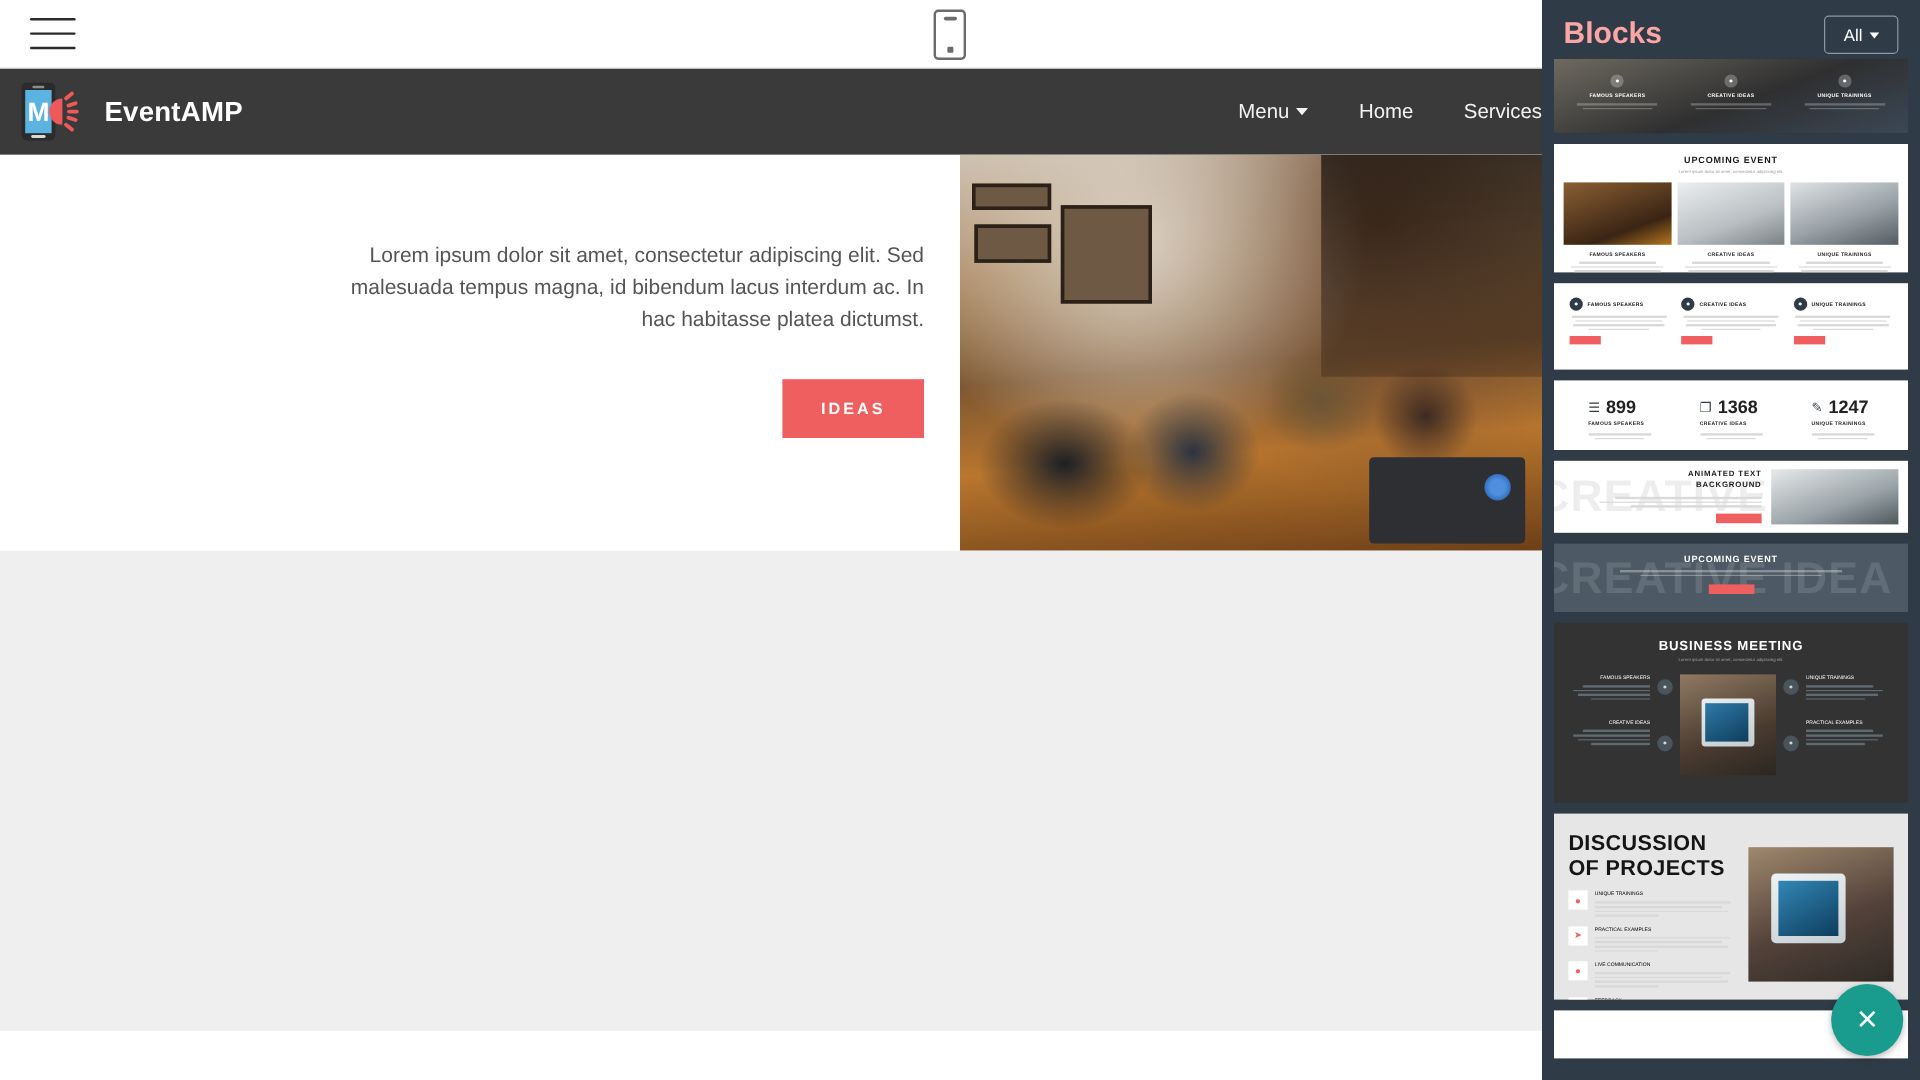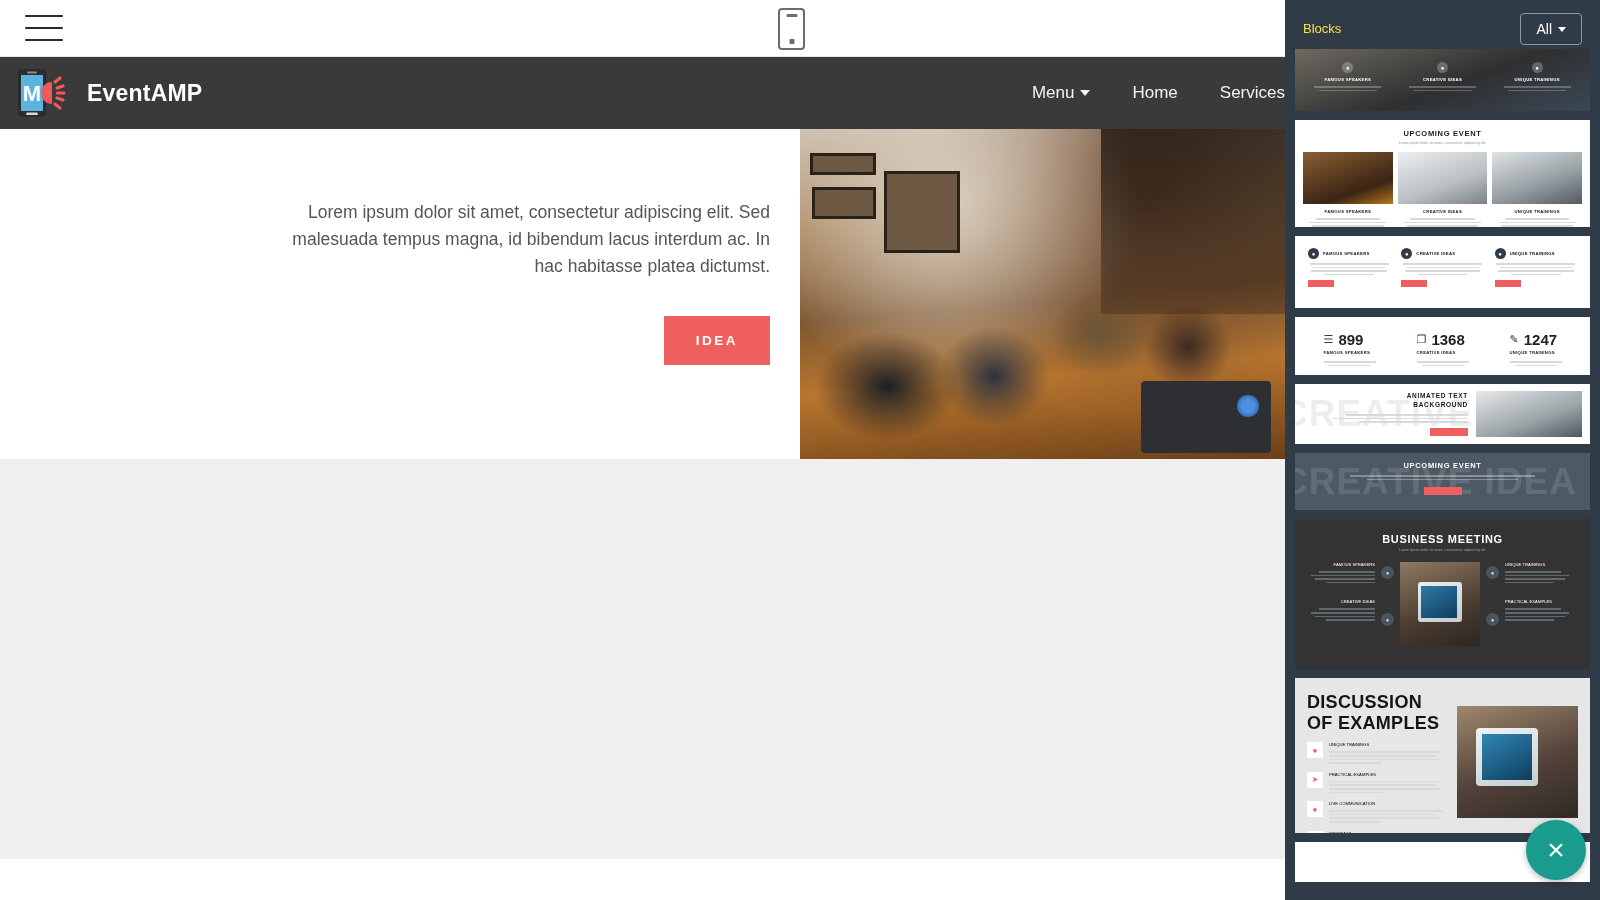--- a/index.html
+++ b/index.html
@@ -153,21 +153,21 @@
   .panel {
     position: absolute; right: 0; top: 0;
     width: 315px; height: 900px;
     background: #2f3b46;
     overflow: hidden;
   }
   .panel-head {
     height: 57px; display: flex; align-items: center;
     padding: 0 18px; justify-content: space-between;
   }
-  .panel-title { color: #fde047; font-size: 13px; font-weight: normal; }
+  .panel-title { color: #fca5a5; font-size: 25px; font-weight: bold; }
   .panel-filter {
     border: 1px solid #8c98a3; border-radius: 4px;
     color: #ffffff; font-size: 14px; padding: 7px 15px; cursor: pointer;
     background: transparent;
   }
   .panel-filter .caret {
     display: inline-block; margin-left: 6px;
     border-left: 4px solid transparent; border-right: 4px solid transparent;
     border-top: 5px solid #ffffff; vertical-align: 2px;
   }
@@ -265,21 +265,21 @@
       <div class="nav-links">
         <span class="nav-link"><span>Menu</span><i class="caret"></i></span>
         <span class="nav-link">Home</span>
         <span class="nav-link">Services</span>
       </div>
     </div>
 
     <div class="block-history">
       <div class="history-text">
         <div class="history-para">Lorem ipsum dolor sit amet, consectetur adipiscing elit. Sed malesuada tempus magna, id bibendum lacus interdum ac. In hac habitasse platea dictumst.</div>
-        <button class="btn-more">IDEA</button>
+        <button class="btn-more">IDEAS</button>
       </div>
       <div class="history-photo">
         <div class="photo-audience">
           <div class="frame1"></div>
             <div class="frame2"></div>
             <div class="frame3"></div>
           <div class="panel-dark"></div>
           <div class="proj"></div>
         </div>
       </div>
@@ -538,21 +538,21 @@
             </div>
           </div>
         </div>
       </div>
 
       <div class="thumb gray" style="height:155px;padding:14px 12px;">
         <div style="display:flex;gap:10px;">
           <div style="flex:1.15;">
             <div style="font-size:18px;font-weight:bold;color:#151515;line-height:1.15;letter-spacing:.3px;">
               <span>DISCUSSION</span><br>
-              <span>OF EXAMPLES</span>
+              <span>OF PROJECTS</span>
             </div>
             <div style="margin-top:9px;display:flex;flex-direction:column;gap:6px;">
               <div style="display:flex;gap:6px;align-items:flex-start;">
                 <span style="width:16px;height:16px;background:#fff;display:flex;align-items:center;justify-content:center;color:#ef5f5f;font-size:8px;flex:none;">●</span>
                 <span style="flex:1;">
                   <span class="ttl" style="font-size:4.2px;display:block;">UNIQUE TRAININGS</span>
                   <span class="lines" style="display:block;">
                       <i style="width:96%;margin-left:0"></i>
                       <i style="width:90%;margin-left:0"></i>
                       <i style="width:94%;margin-left:0"></i>

